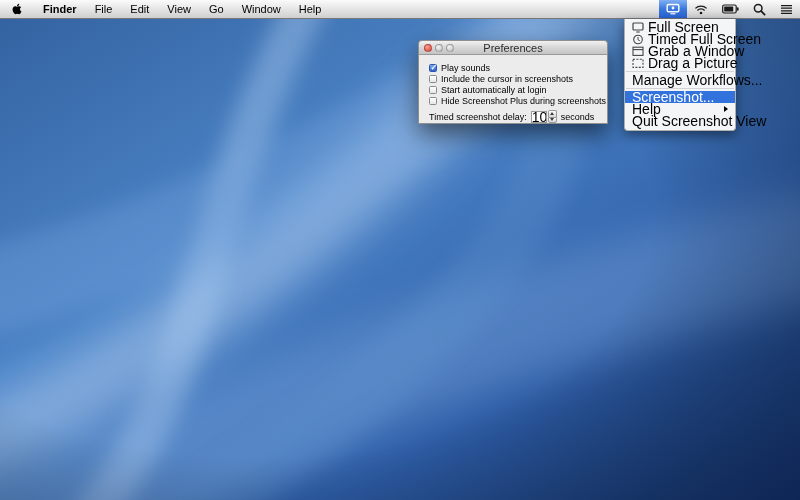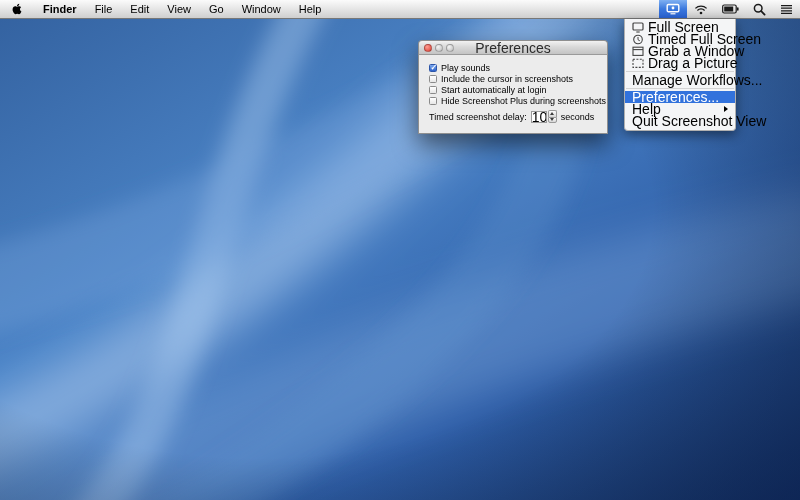--- a/index.html
+++ b/index.html
@@ -53,32 +53,32 @@
     position: absolute; left: 418px; top: 40px; width: 190px;
     border-radius: 4px 4px 0 0;
     box-shadow: 0 10px 24px rgba(0,0,0,0.55);
     z-index: 20;
   }
   .titlebar {
     height: 15px;
     background: linear-gradient(180deg, #f2f2f2 0%, #d9d9d9 45%, #c4c4c4 100%);
     border: 1px solid #8f8f8f; border-bottom: 1px solid #9a9a9a;
     border-radius: 4px 4px 0 0;
-    position: relative; display: flex; align-items: center; justify-content: center;
-    font-size: 14px; color: #2c2c2c;
+    position: relative; display: flex; align-items: flex-end; justify-content: center;
+    font-size: 11px; color: #2c2c2c;
   }
   .lights { position: absolute; left: 5px; top: 3px; display: flex; gap: 3px; }
   .light { width: 8px; height: 8px; border-radius: 50%; border: 1px solid rgba(0,0,0,0.25); }
   .light.close { background: radial-gradient(circle at 35% 30%, #ff9d92, #dd4136); }
   .light.min   { background: radial-gradient(circle at 35% 30%, #f4f4f4, #bdbdbd); }
   .light.zoom  { background: radial-gradient(circle at 35% 30%, #f4f4f4, #bdbdbd); }
   .pref-body {
     background: #ececec;
     border: 1px solid #8f8f8f; border-top: none;
-    padding: 8px 10px 10px 10px;
+    padding: 8px 10px 0 10px;
     font-size: 9px; color: #000;
   }
   .cb-row { display: flex; align-items: center; height: 10px; margin-bottom: 1px; white-space: nowrap; }
   .checkbox {
     width: 8px; height: 8px; flex: none; margin-right: 4px;
     border: 1px solid #8a8a8a; border-radius: 1.5px;
     background: linear-gradient(180deg, #ffffff, #e6e6e6);
     position: relative;
   }
   .checkbox.checked {
@@ -229,21 +229,21 @@
           </svg>
       </span>
       <span>Drag a Picture</span>
     </div>
     <div class="dd-sep"></div>
     <div class="dd-item">
       <span>Manage Workflows...</span>
     </div>
     <div class="dd-sep"></div>
     <div class="dd-item hl">
-      <span>Preferences...</span>
+      <span>Screenshot...</span>
     </div>
     <div class="dd-item">
       <span>Help</span>
       <span class="dd-arrow"></span>
     </div>
     <div class="dd-item">
       <span>Quit Screenshot View</span>
     </div>
   </div>
 

